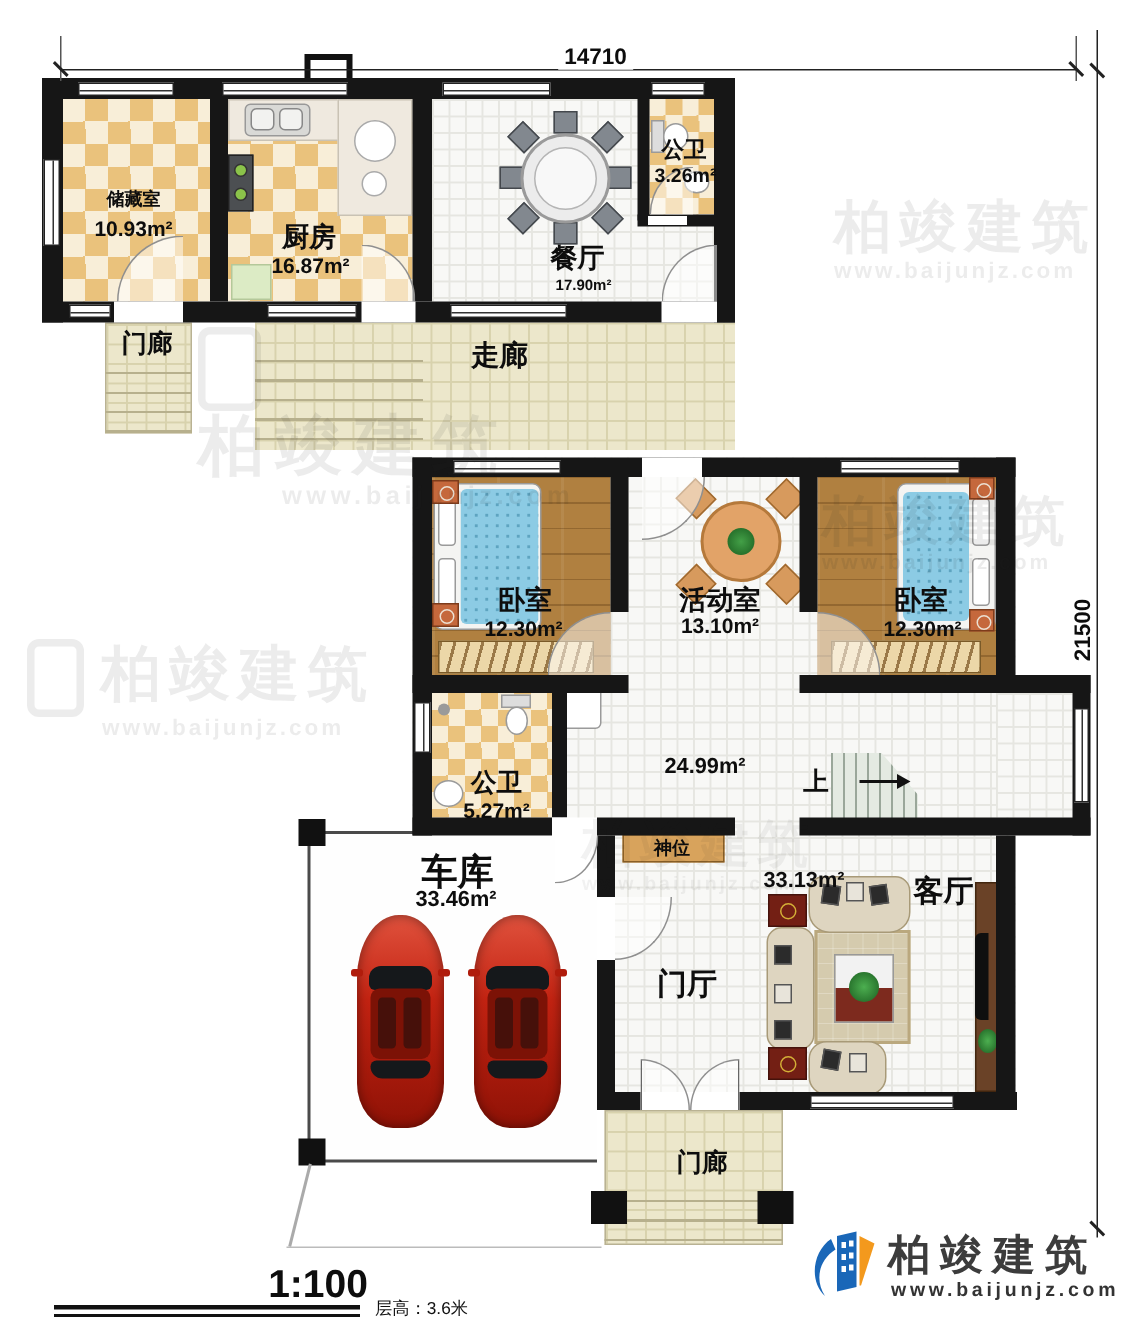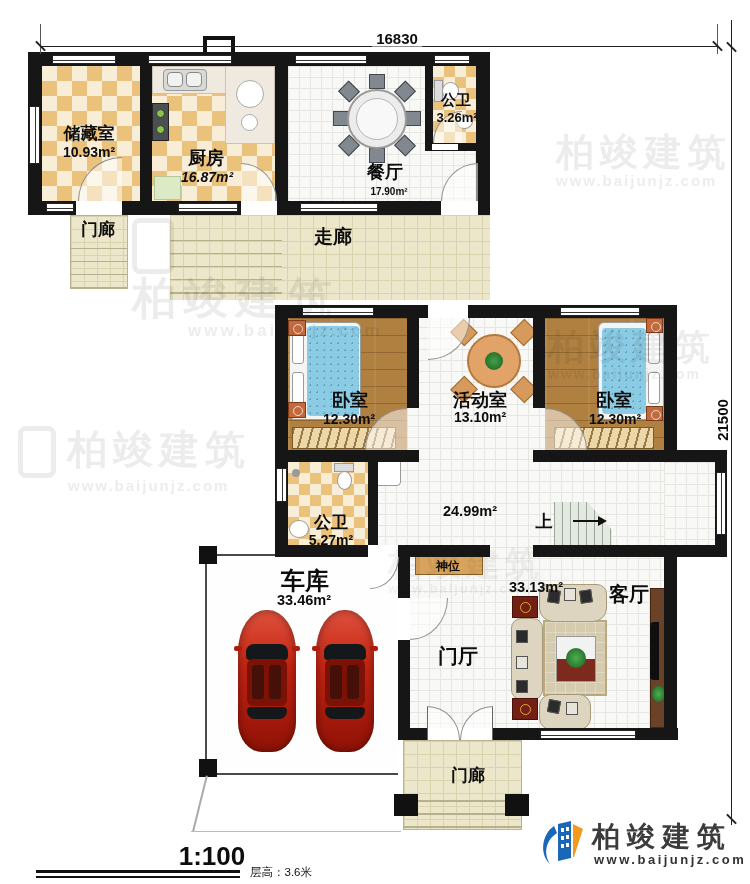--- a/index.html
+++ b/index.html
@@ -275,24 +275,24 @@
   <div class="wm" style="left:18px;top:426px;font-size:40px;">
     <span style="position:static;display:inline-block;width:38px;height:52px;border:5px solid rgba(40,40,40,.085);border-radius:8px;vertical-align:middle;"></span>
     <span style="position:static;letter-spacing:6px;">柏竣建筑</span>
     <span style="position:static;font-size:15px;letter-spacing:2px;margin-left:50px;" class="u">www.baijunjz.com</span>
   </div>
   <div class="wm" style="left:388px;top:545px;font-size:34px;color:rgba(40,40,40,.06);">
     <span style="position:static;letter-spacing:5px;" class="t">柏竣建筑</span>
     <span style="position:static;font-size:13px;letter-spacing:2px;" class="u">www.baijunjz.com</span>
   </div>
 
-  <div class="lbl" style="left:89px;top:133px;font-size:17px;">储藏室</div>
+  <div class="lbl" style="left:89px;top:133px;font-size:12px;">储藏室</div>
   <div class="lbl" style="left:89px;top:152px;font-size:14px;">10.93m²</div>
   <div class="lbl" style="left:206px;top:158px;font-size:18px;">厨房</div>
-  <div class="lbl" style="left:207px;top:177px;font-size:14px;font-style:italic;">16.87m²</div>
+  <div class="lbl" style="left:207px;top:177px;font-size:14px;">16.87m²</div>
   <div class="lbl" style="left:385px;top:172px;font-size:18px;">餐厅</div>
   <div class="lbl" style="left:389px;top:191px;font-size:10px;">17.90m²</div>
   <div class="lbl" style="left:456px;top:100px;font-size:15px;">公卫</div>
   <div class="lbl" style="left:457px;top:117px;font-size:13px;">3.26m²</div>
   <div class="lbl" style="left:98px;top:229px;font-size:17px;">门廊</div>
   <div class="lbl" style="left:333px;top:237px;font-size:19px;">走廊</div>
   <div class="lbl" style="left:350px;top:400px;font-size:18px;">卧室</div>
   <div class="lbl" style="left:349px;top:419px;font-size:14px;">12.30m²</div>
   <div class="lbl" style="left:480px;top:400px;font-size:18px;">活动室</div>
   <div class="lbl" style="left:480px;top:417px;font-size:14px;">13.10m²</div>
@@ -308,21 +308,21 @@
   <div class="lbl" style="left:536px;top:587px;font-size:14.5px;">33.13m²</div>
   <div class="lbl" style="left:629px;top:594px;font-size:20px;">客厅</div>
   <div class="lbl" style="left:458px;top:656px;font-size:20px;">门厅</div>
   <div class="lbl" style="left:468px;top:775px;font-size:17px;">门廊</div>
 
   <div class="dimline" style="left:40px;top:46px;width:678px;height:1px;"></div>
   <div style="left:40px;top:24px;width:1px;height:30px;background:#555;"></div>
   <div style="left:717px;top:24px;width:1px;height:30px;background:#555;"></div>
   <div class="tick" style="left:34px;top:45px;"></div>
   <div class="tick" style="left:711px;top:45px;"></div>
-  <div class="lbl" style="left:397px;top:38px;font-size:15px;background:#fff;padding:0 4px;">16830</div>
+  <div class="lbl" style="left:397px;top:38px;font-size:15px;background:#fff;padding:0 4px;">14710</div>
   <div class="dimline" style="left:731px;top:20px;width:1px;height:805px;"></div>
   <div class="tick" style="left:725px;top:46px;"></div>
   <div class="tick" style="left:725px;top:818px;"></div>
   <div class="lbl" style="left:722px;top:420px;font-size:15px;background:#fff;padding:0 4px;transform:translate(-50%,-50%) rotate(-90deg);">21500</div>
 
   <div class="lbl" style="left:212px;top:856px;font-size:26px;">1:100</div>
   <div style="left:36px;top:870px;width:204px;height:3px;background:#111;"></div>
   <div style="left:36px;top:876px;width:204px;height:2px;background:#111;"></div>
   <div style="left:250px;top:865px;font-size:11.5px;font-weight:normal;color:#111;white-space:nowrap;">层高：3.6米</div>
 

